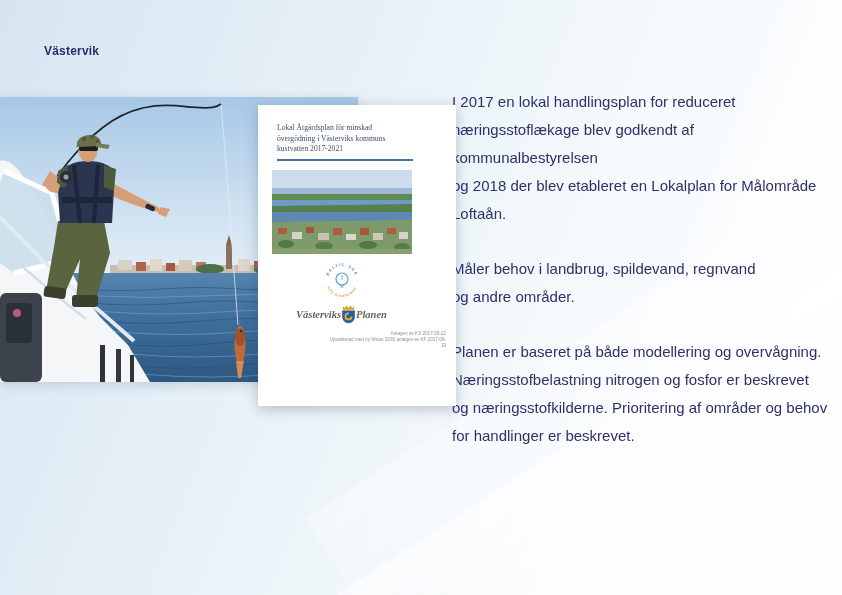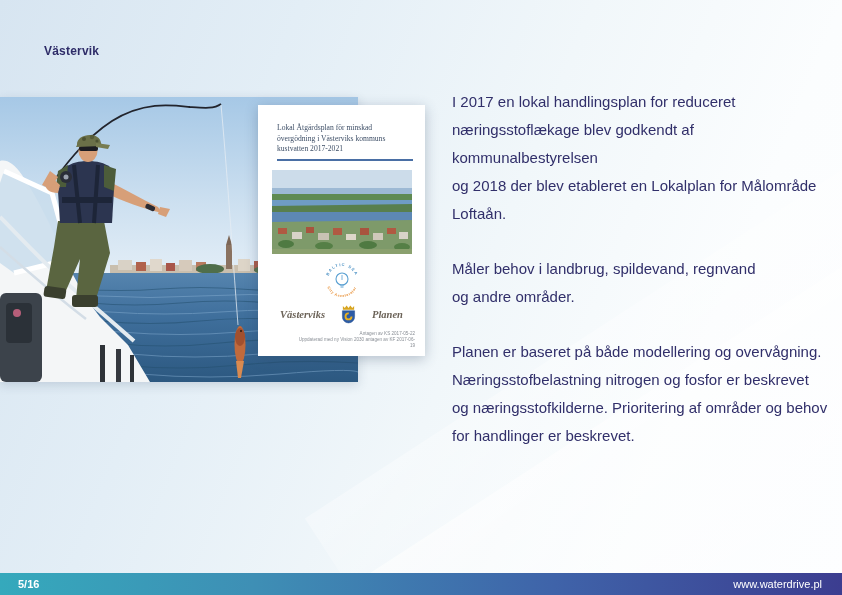--- a/index.html
+++ b/index.html
@@ -18,34 +18,34 @@
   .page-title{
     position:absolute;left:44px;top:44px;margin:0;
     font-size:12px;font-weight:800;letter-spacing:.2px;color:#2e2c68;
   }
   .photo{
     position:absolute;left:0;top:97px;width:358px;height:285px;z-index:1;
     box-shadow:0 3px 10px rgba(50,70,100,.18);
   }
   .photo svg{display:block;}
   .cover{
-    position:absolute;left:258px;top:105px;width:167px;height:251px;z-index:2;
-    background:#ffffff;box-shadow:0 3px 12px rgba(45,65,95,.30);
+    position:absolute;left:258px;top:105px;width:167px;height:301px;z-index:2;
+    background:#ffffff;box-shadow:0 3px 12px rgba(45,65,95,.30);padding-left:31px;
   }
   .cover-title{
     position:absolute;left:19px;top:18px;width:134px;
     font-family:"Liberation Serif",serif;font-size:7.6px;line-height:10.5px;
     color:#3d4e66;white-space:pre-line;
   }
   .cover-rule{position:absolute;left:19px;top:54px;width:136px;height:2px;background:#4a6fa5;}
   .cover-photo{position:absolute;left:14px;top:65px;width:140px;height:84px;}
   .baltic-logo{position:absolute;left:63px;top:153px;width:42px;height:46px;}
   .kommun-row{
     position:absolute;left:0;top:198px;width:167px;height:22px;
-    display:flex;align-items:center;justify-content:center;gap:16px;
+    display:flex;align-items:center;justify-content:center;gap:0;
   }
   .kommun-text{
     font-family:"Liberation Serif",serif;font-style:italic;font-weight:600;
     font-size:10.5px;color:#6b6257;
   }
   .fineprint{
     position:absolute;right:10px;top:226px;width:120px;text-align:right;
     font-size:4.6px;line-height:6px;color:#8a8f96;white-space:pre-line;
   }
   .content{position:absolute;left:452px;top:88px;width:382px;z-index:1;}
@@ -258,18 +258,14 @@
 og 2018 der blev etableret en Lokalplan for Målområde
 Loftaån.</p>
     <p>Måler behov i landbrug, spildevand, regnvand
 og andre områder.</p>
     <p>Planen er baseret på både modellering og overvågning.
 Næringsstofbelastning nitrogen og fosfor er beskrevet
 og næringsstofkilderne. Prioritering af områder og behov
 for handlinger er beskrevet.</p>
   </div>
 
-  <div class="footer">
-    <span class="page-num">5/16</span>
-    <span class="site">www.waterdrive.pl</span>
-  </div>
 
 </div>
 
 </body></html>

